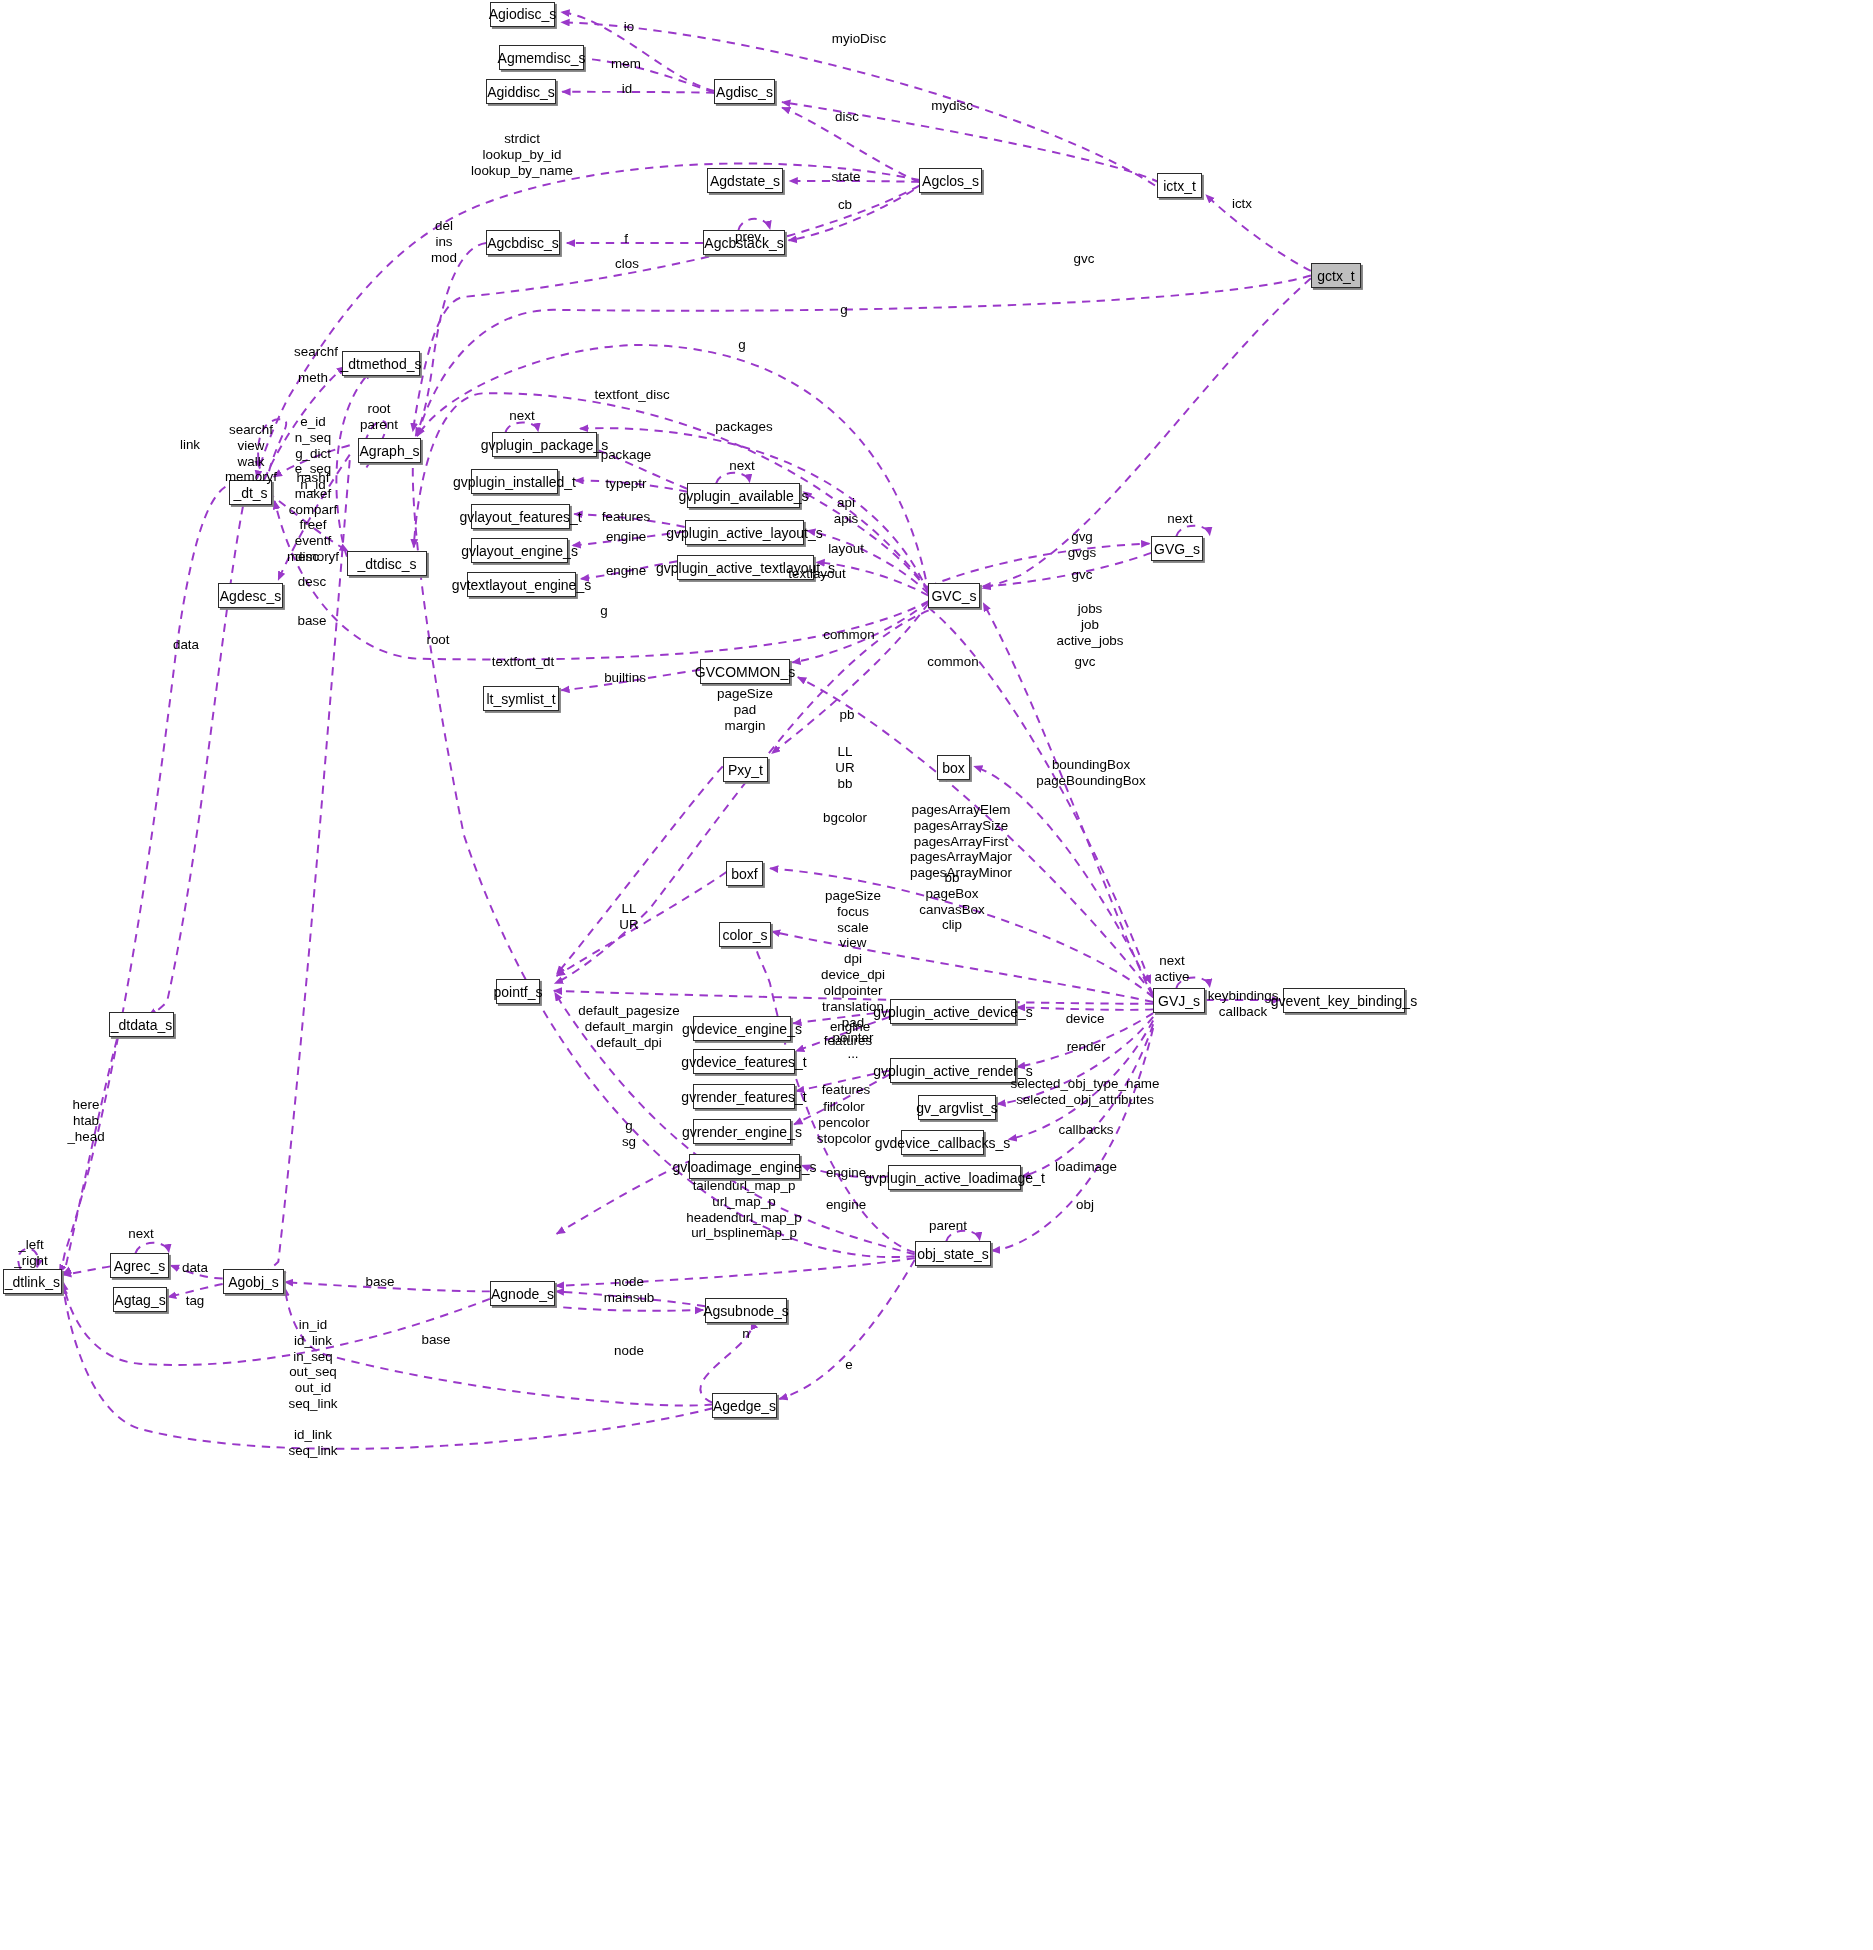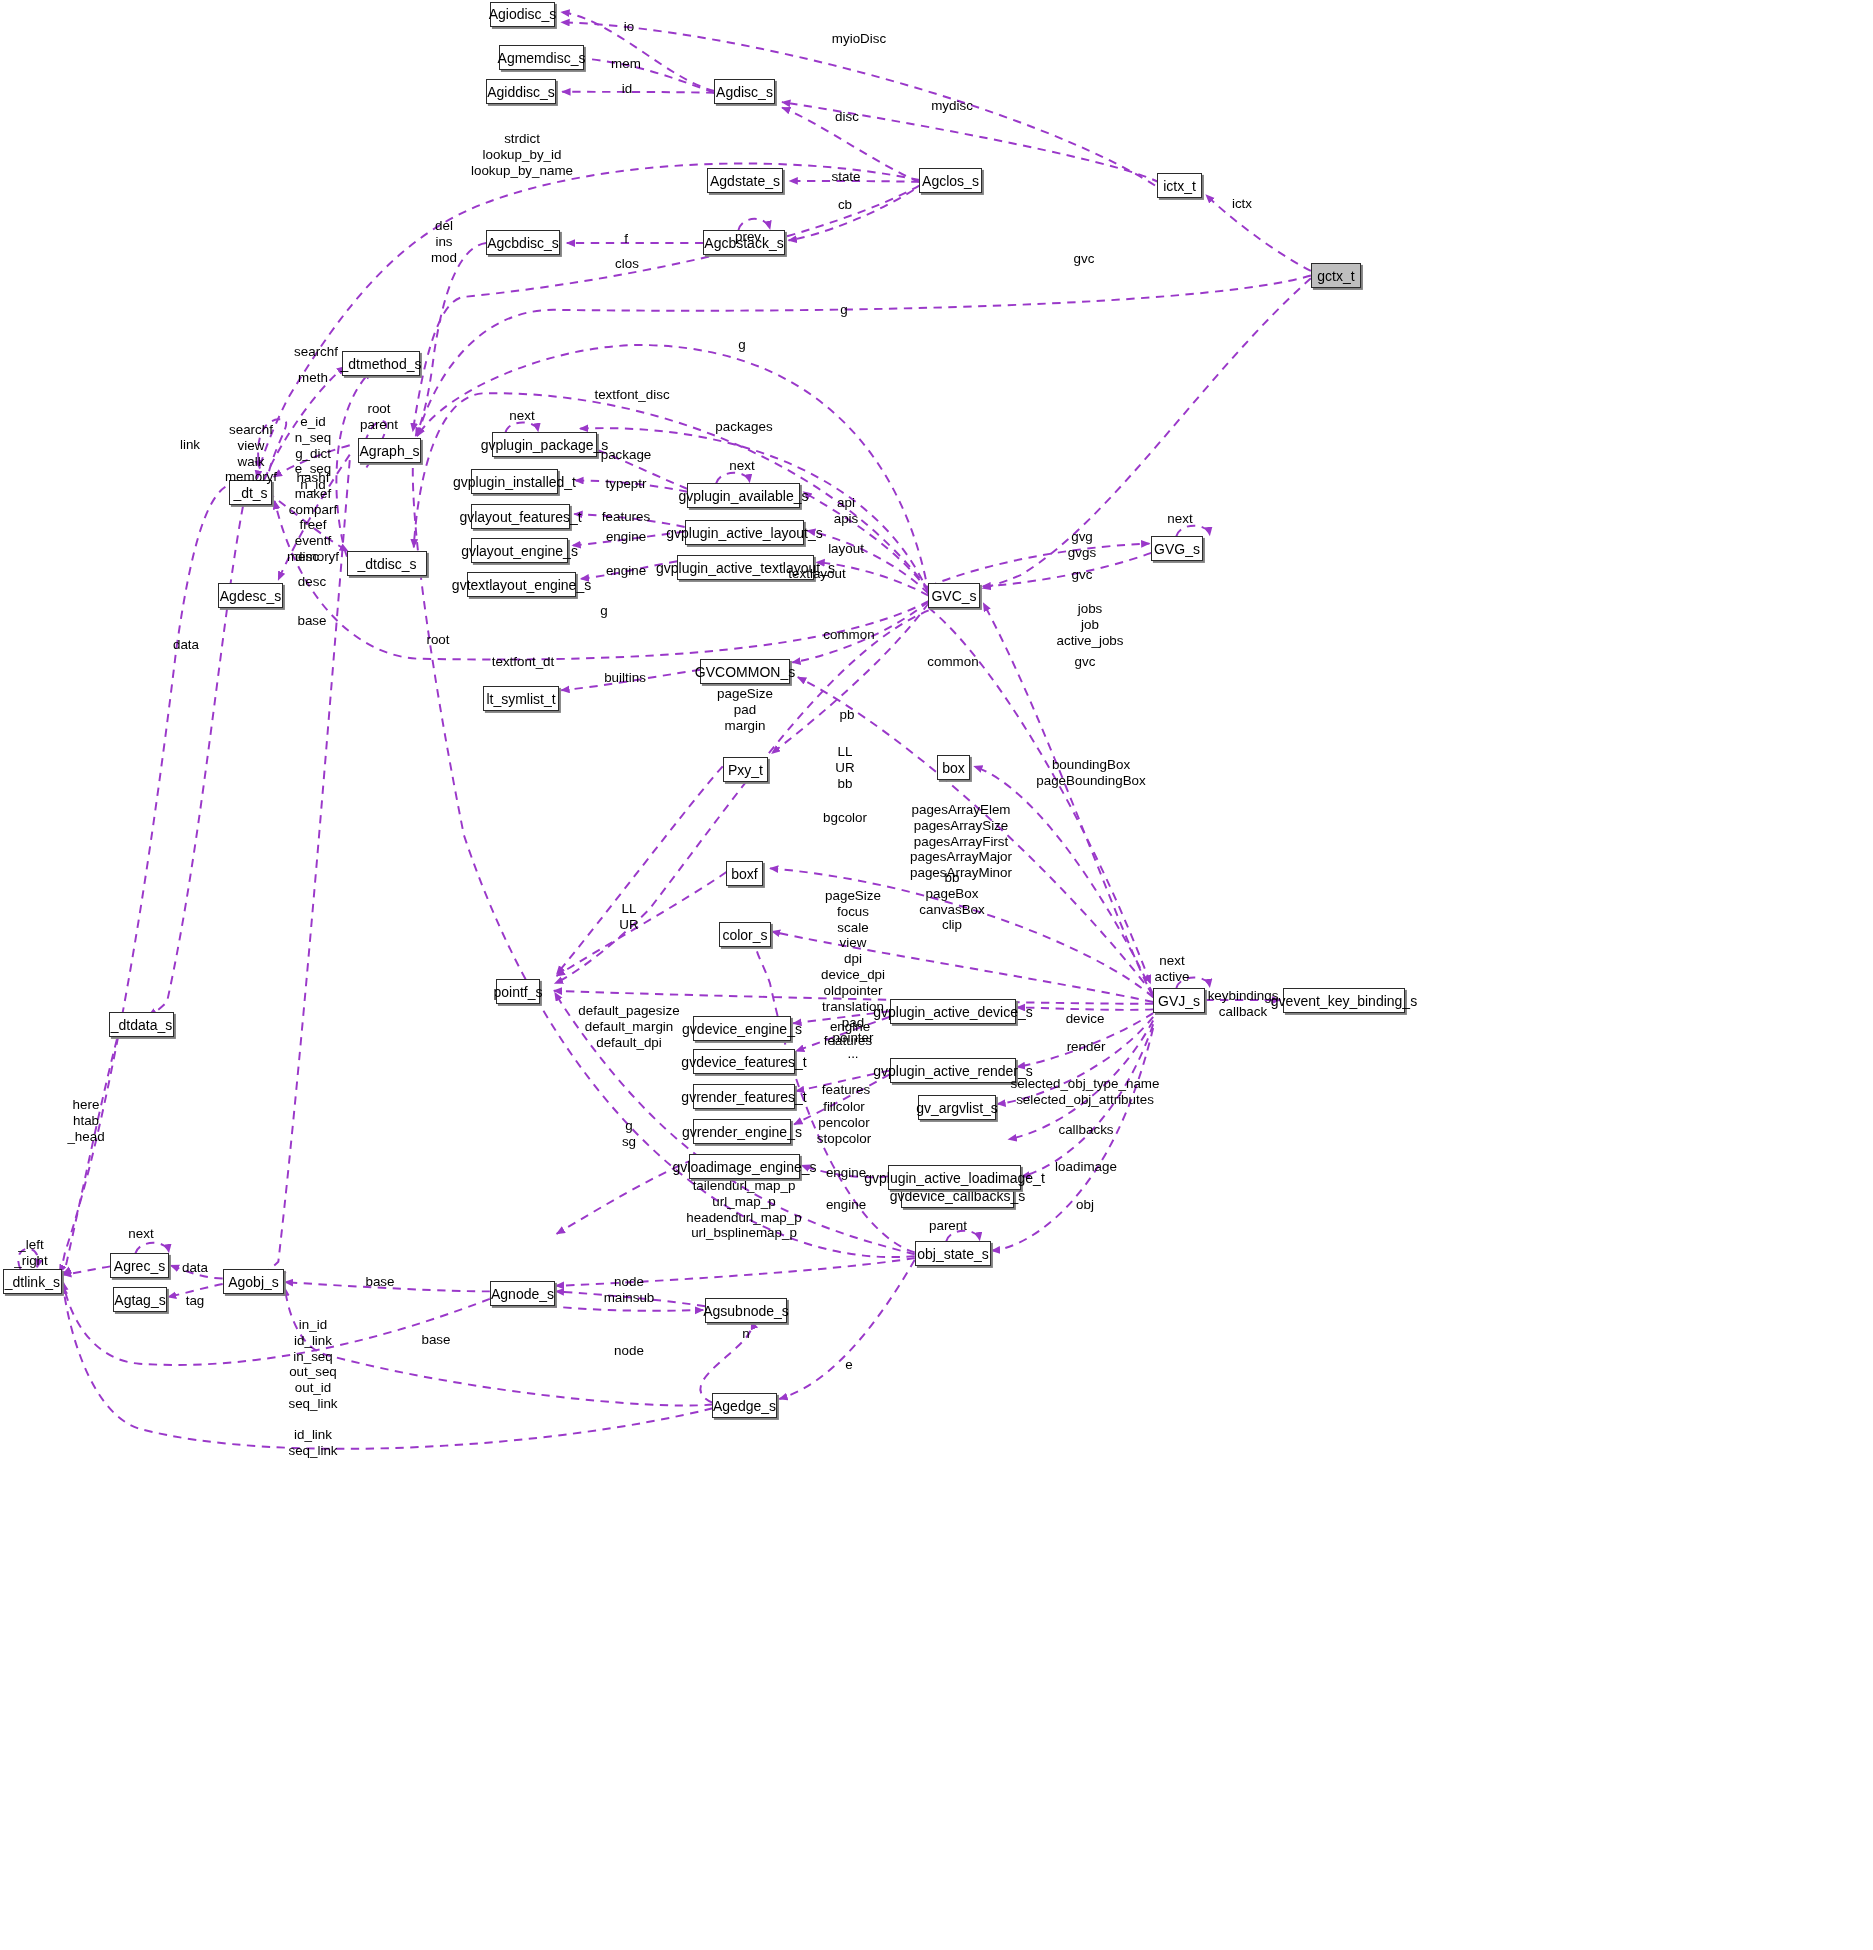--- a/index.html
+++ b/index.html
@@ -157,21 +157,21 @@
       <div class="node" style="left: 496px; top: 979px; width: 44px;">pointf_s</div>
       <div class="node" style="left: 1153px; top: 988px; width: 52px;">GVJ_s</div>
       <div class="node" style="left: 1283px; top: 988px; width: 122px;">gvevent_key_binding_s</div>
       <div class="node" style="left: 693px; top: 1016px; width: 98px;">gvdevice_engine_s</div>
       <div class="node" style="left: 890px; top: 999px; width: 126px;">gvplugin_active_device_s</div>
       <div class="node" style="left: 693px; top: 1049px; width: 102px;">gvdevice_features_t</div>
       <div class="node" style="left: 890px; top: 1058px; width: 126px;">gvplugin_active_render_s</div>
       <div class="node" style="left: 693px; top: 1084px; width: 102px;">gvrender_features_t</div>
       <div class="node" style="left: 918px; top: 1095px; width: 78px;">gv_argvlist_s</div>
       <div class="node" style="left: 693px; top: 1119px; width: 98px;">gvrender_engine_s</div>
-      <div class="node" style="left: 901px; top: 1183px; width: 113px;">gvdevice_callbacks_s</div>
+      <div class="node" style="left: 901px; top: 1130px; width: 83px;">gvdevice_callbacks_s</div>
       <div class="node" style="left: 689px; top: 1154px; width: 111px;">gvloadimage_engine_s</div>
       <div class="node" style="left: 888px; top: 1165px; width: 133px;">gvplugin_active_loadimage_t</div>
       <div class="node" style="left: 915px; top: 1241px; width: 76px;">obj_state_s</div>
       <div class="node" style="left: 110px; top: 1253px; width: 59px;">Agrec_s</div>
       <div class="node" style="left: 113px; top: 1287px; width: 54px;">Agtag_s</div>
       <div class="node" style="left: 223px; top: 1269px; width: 61px;">Agobj_s</div>
       <div class="node" style="left: 2.8px; top: 1269px; width: 59px;">_dtlink_s</div>
       <div class="node" style="left: 109px; top: 1012px; width: 65px;">_dtdata_s</div>
       <div class="node" style="left: 490px; top: 1281px; width: 65px;">Agnode_s</div>
       <div class="node" style="left: 705px; top: 1298px; width: 82px;">Agsubnode_s</div>

